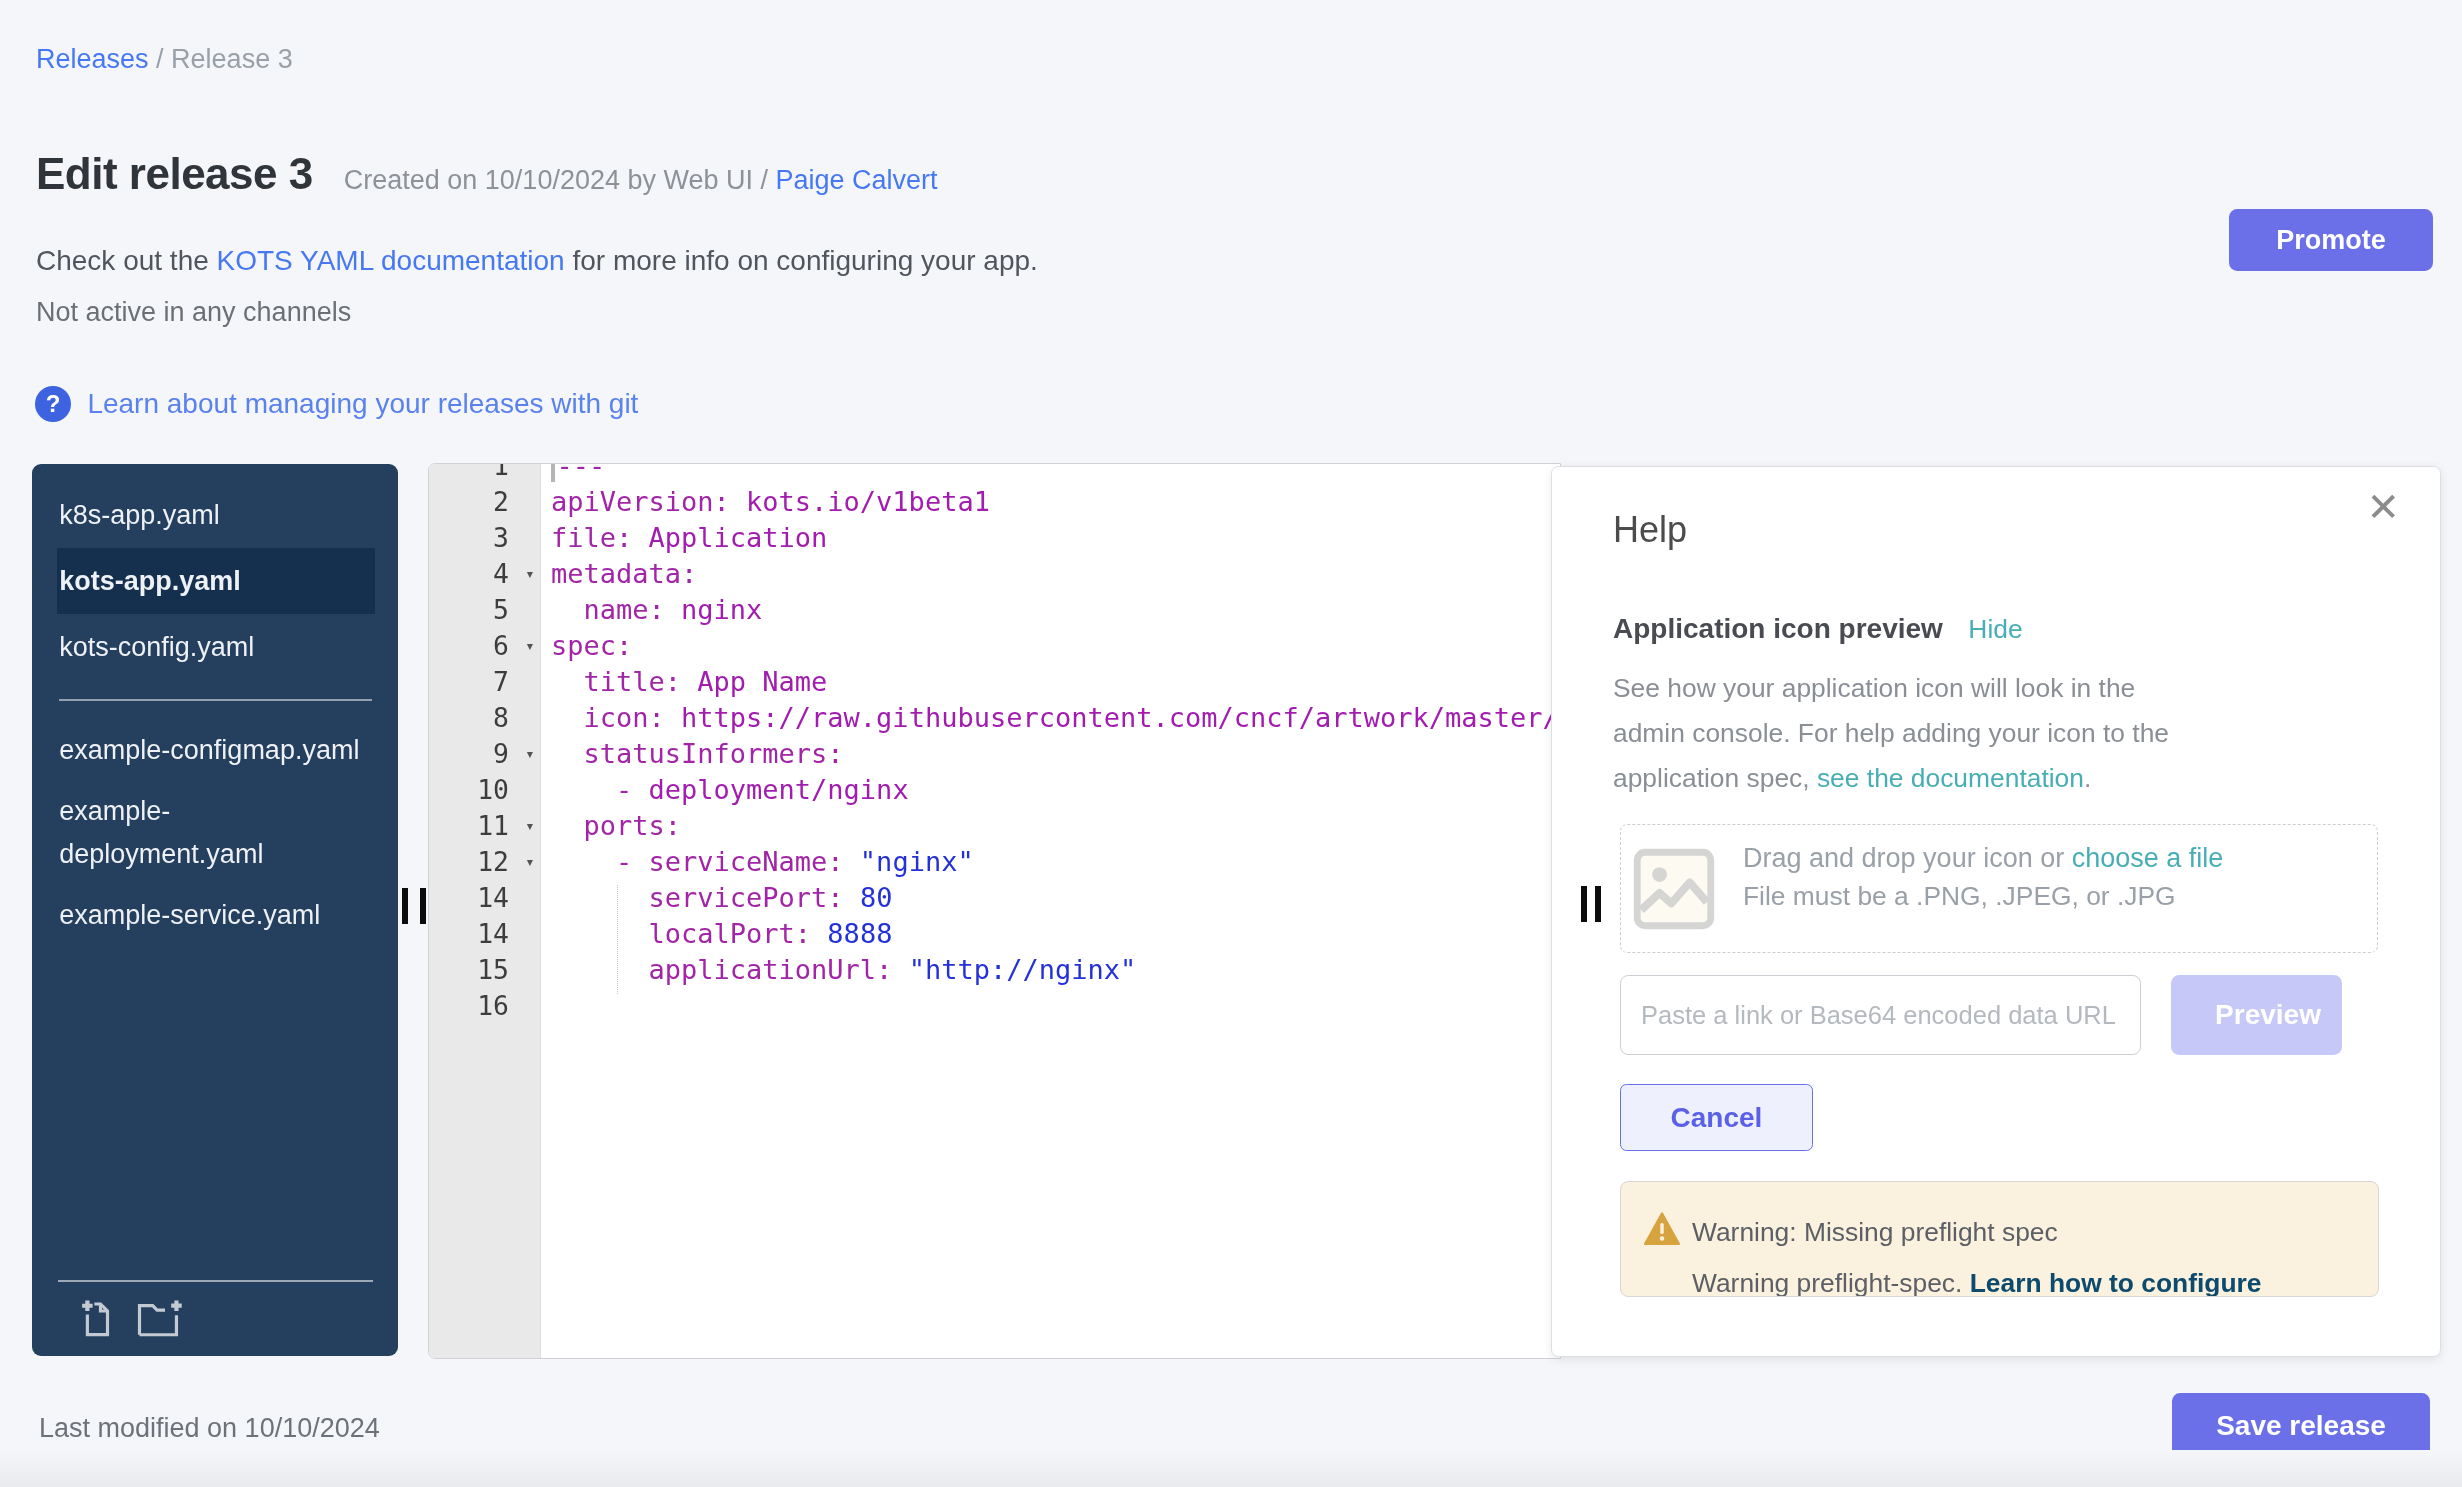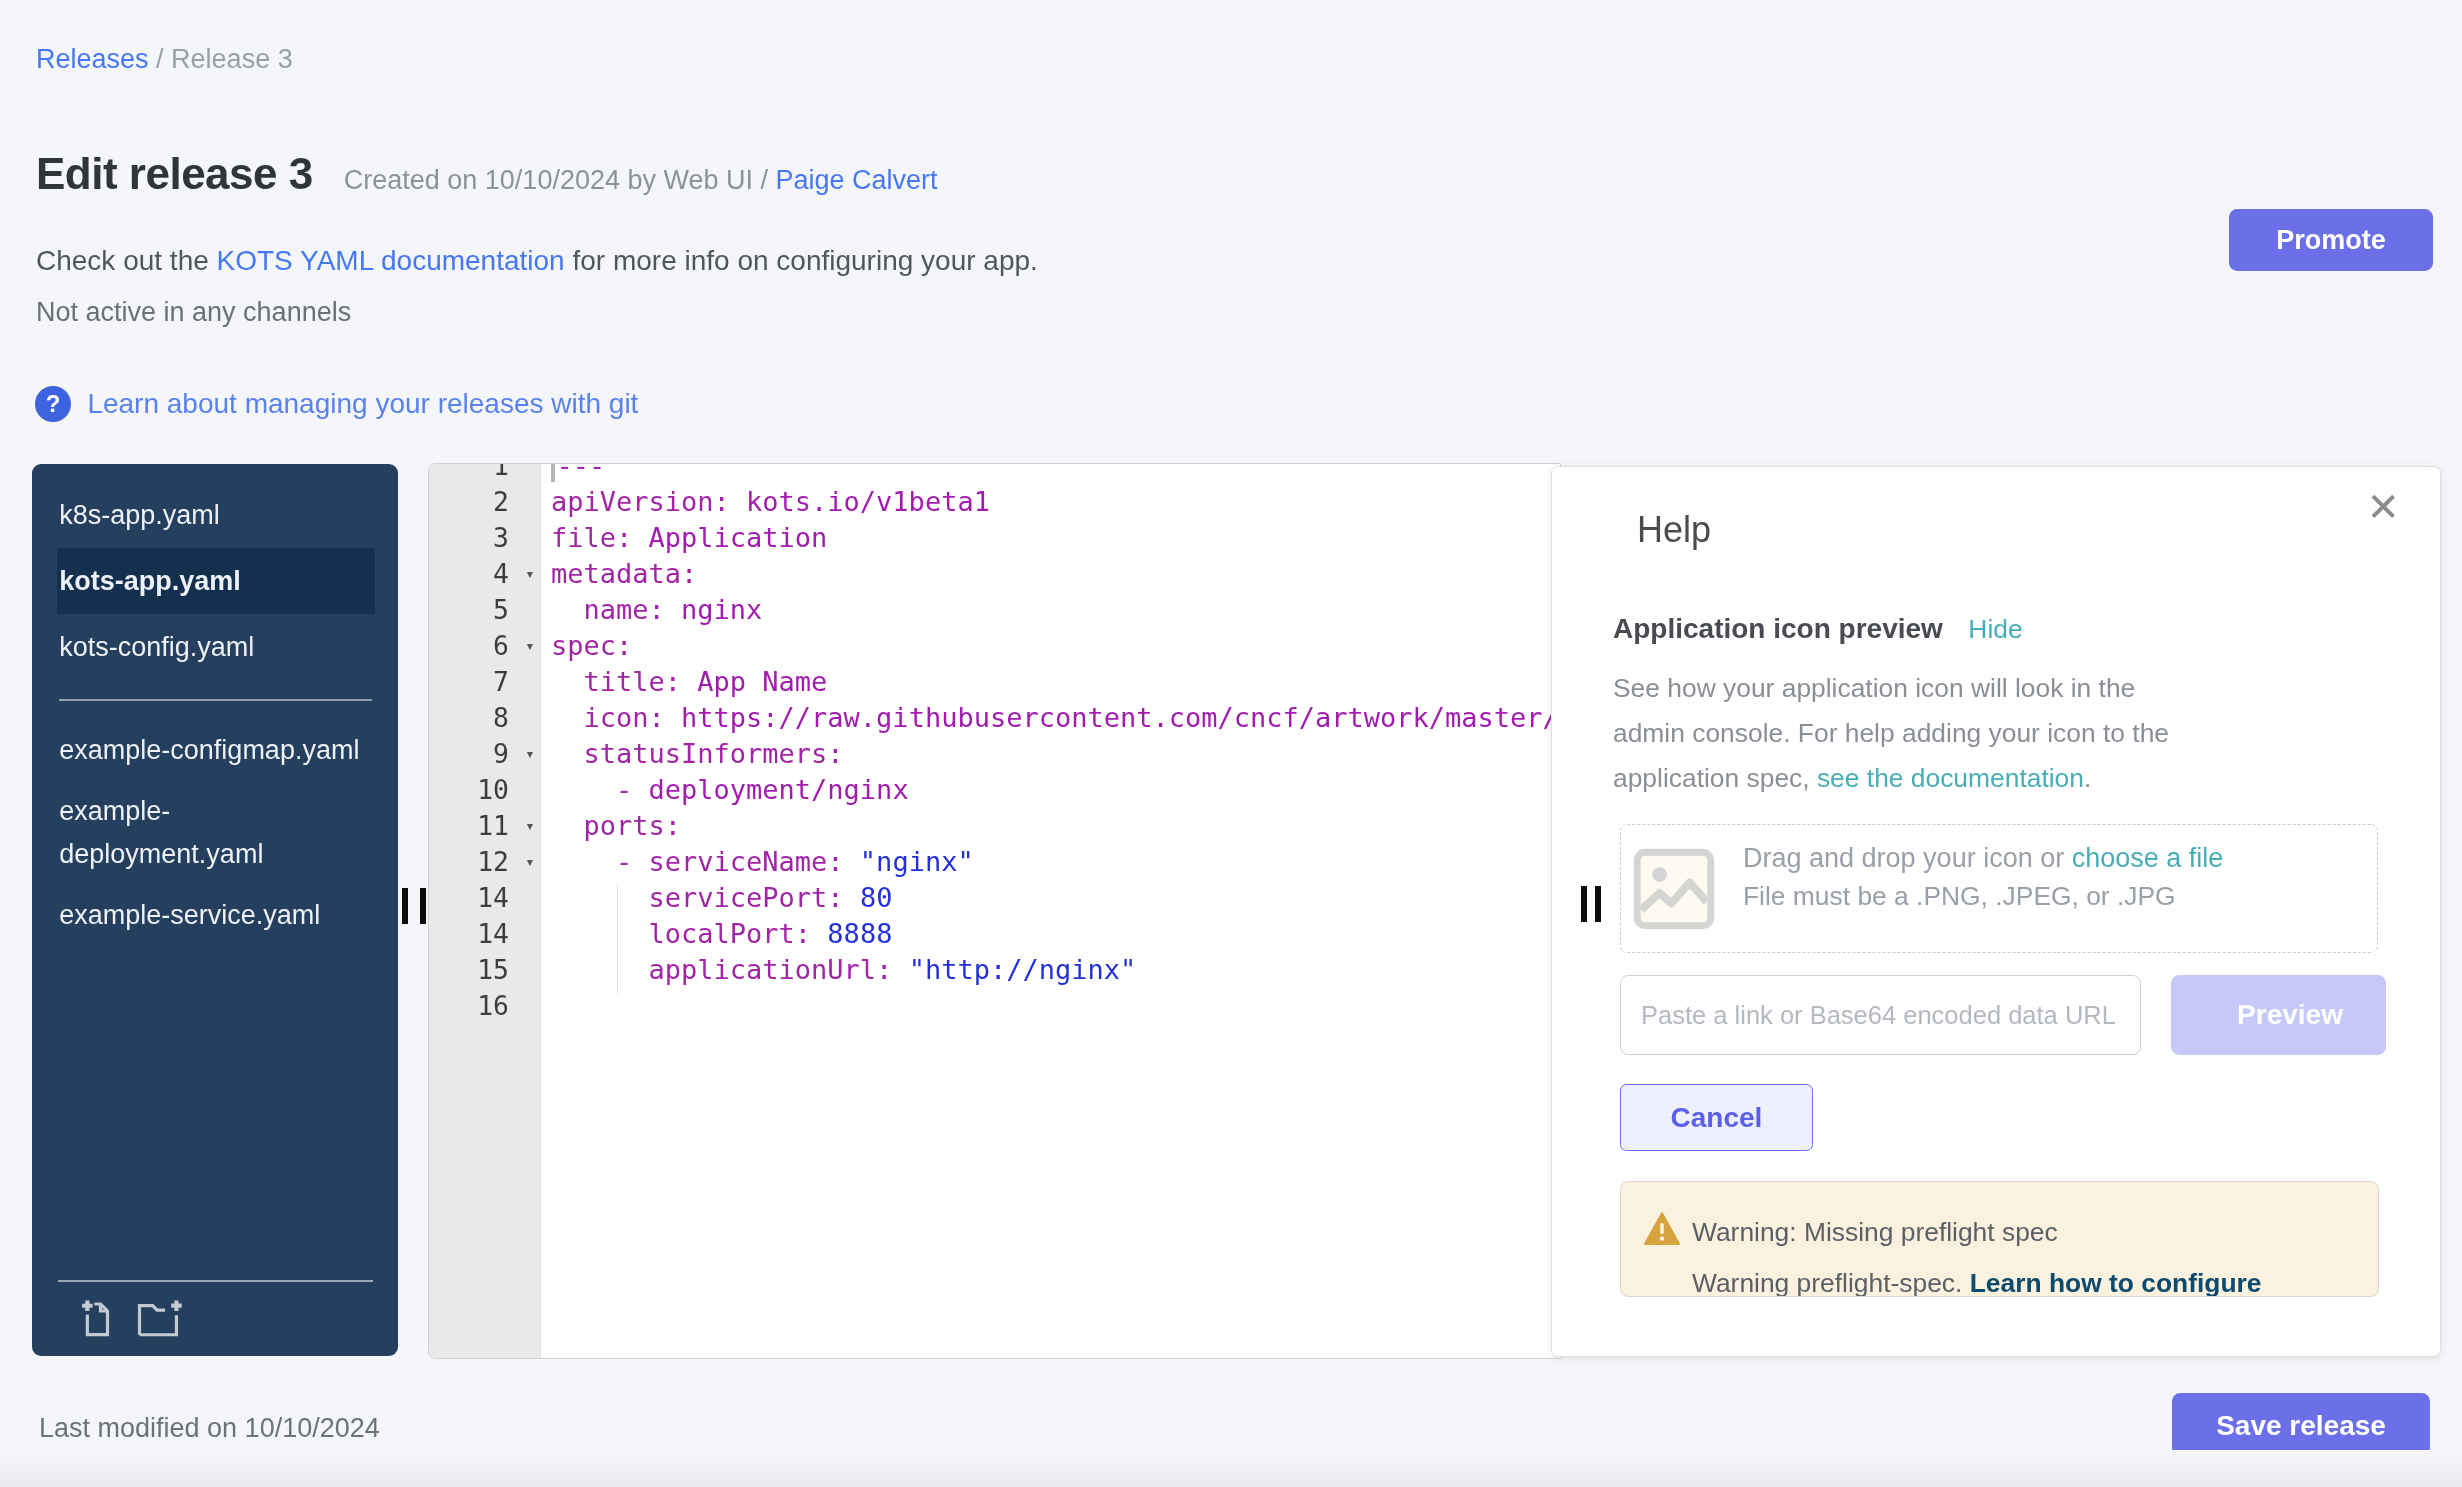--- a/index.html
+++ b/index.html
@@ -62,39 +62,39 @@
   .cursor-bar{display:inline-block;width:3.6px;height:29px;background:#b5b5b5;
               vertical-align:middle;margin-right:1.8px;}
   .indent-guide{position:absolute;left:188px;top:421px;height:109px;width:0;
                 border-left:1.8px dotted #c9c9c9;}
 
   
   .help{left:1551px;top:466px;width:890px;height:891px;background:#fff;border:0.9px solid #dcdee2;
         border-radius:7.3px;box-shadow:0 2.7px 9px rgba(60,60,80,.10);z-index:20;box-sizing:border-box;}
   .close-x{position:absolute;right:40px;top:20px;font-size:40px;color:#8c8c8c;cursor:pointer;
            line-height:1;font-family:"DejaVu Sans",sans-serif;}
-  .help-title{position:absolute;left:61px;top:42px;font-size:36px;font-weight:500;color:#4c4c4c;margin-left:24px;}
+  .help-title{position:absolute;left:61px;top:42px;font-size:36px;font-weight:500;color:#4c4c4c;}
   .help-sec{position:absolute;left:61px;top:146px;display:flex;align-items:baseline;}
   .sec-title{font-size:28px;font-weight:bold;color:#484c52;}
   .hide-link{margin-left:25.5px;font-size:26.4px;color:#47aeb5;text-decoration:none;}
   .help-desc{position:absolute;left:61px;top:199px;width:601px;font-size:26.4px;line-height:45px;
              color:#8a8f96;}
   .help-desc a{color:#47aeb5;text-decoration:none;}
   .dropzone{position:absolute;left:68px;top:357px;width:758px;height:129px;
             border:1.8px dashed #cdcdcd;border-radius:7.3px;box-sizing:border-box;}
   .dz-icon{position:absolute;left:11px;top:22px;}
   .dz-text{position:absolute;left:122px;top:18px;}
   .dz-line1{font-size:27px;color:#9aa0a7;}
   .dz-line1 a{color:#47aeb5;text-decoration:none;}
   .dz-line2{margin-top:7.3px;font-size:26.4px;color:#9aa0a7;}
   .icon-input{position:absolute;left:68px;top:508px;width:521px;height:80px;box-sizing:border-box;
               border:1.8px solid #ccd0d4;border-radius:8.2px;font-size:25.5px;color:#555;padding:9px 20px;
               font-family:inherit;background:#fff;}
   .icon-input::placeholder{color:#b4b9bf;}
-  .preview-btn{position:absolute;left:619px;top:508px;width:215px;height:80px;background:#c6c9f7;
+  .preview-btn{position:absolute;left:619px;top:508px;width:171px;height:80px;background:#c6c9f7;
                border-radius:8.2px;color:#fff;font-size:28px;font-weight:bold;padding-left:29px;}
   .cancel-btn{position:absolute;left:68px;top:617px;width:193px;height:67px;background:#eef0fe;
               border:1.8px solid #6a70e9;border-radius:6.4px;color:#5a61e8;font-size:28px;
               font-weight:bold;box-sizing:border-box;}
   .warning{position:absolute;left:68px;top:714px;width:759px;height:116px;background:#faf1de;
            border:0.9px solid #d6d6d6;border-radius:8.2px;box-sizing:border-box;overflow:hidden;}
   .warn-icon{position:absolute;left:22px;top:29px;}
   .warn-title{position:absolute;left:71px;top:35px;font-size:26.4px;color:#5c6066;}
   .warn-line2{position:absolute;left:71px;top:86px;font-size:26.4px;color:#5c6066;white-space:nowrap;}
   .warn-line2 a{color:#0c4a6e;font-weight:bold;text-decoration:none;}

